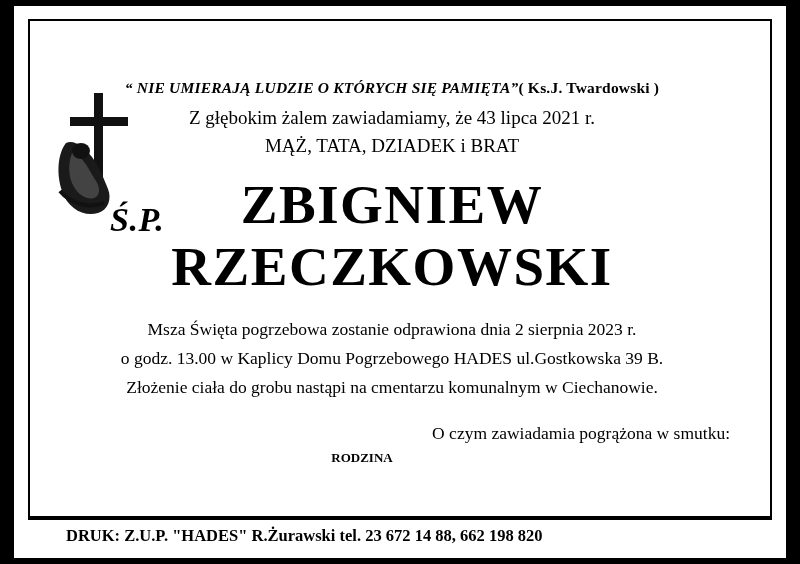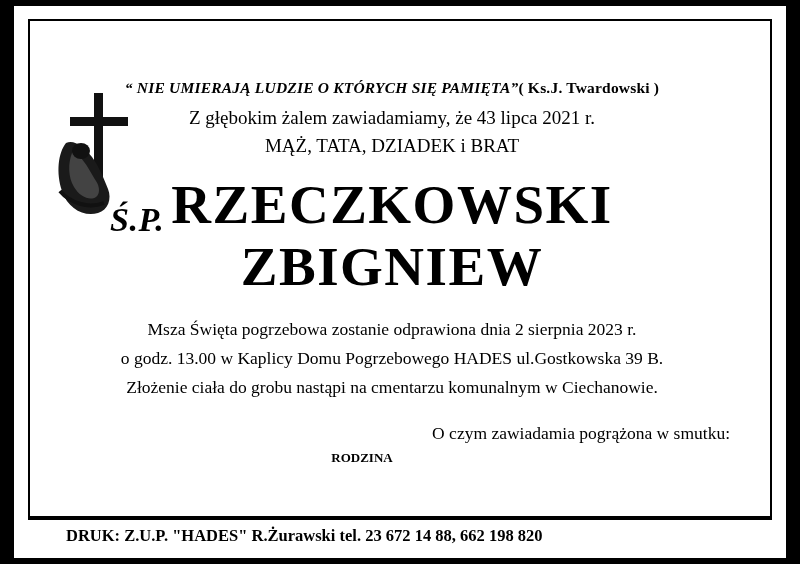--- a/index.html
+++ b/index.html
@@ -168,22 +168,22 @@
           </svg>
           <div class="sp">Ś.P.</div>
         </div>
 
         <div class="intro">
           <div>Z głębokim żalem zawiadamiamy, że 43 lipca 2021 r.</div>
           <div>MĄŻ, TATA, DZIADEK i BRAT</div>
         </div>
 
         <div class="name-block">
+          <div class="name-line">ZBIGNIEW</div>
           <div class="name-line">RZECZKOWSKI</div>
-          <div class="name-line">ZBIGNIEW</div>
         </div>
 
         <div class="details">
           <div>Msza Święta pogrzebowa zostanie odprawiona dnia 2 sierpnia 2023 r.</div>
           <div>o godz. 13.00 w Kaplicy Domu Pogrzebowego HADES ul.Gostkowska 39 B.</div>
           <div>Złożenie ciała do grobu nastąpi na cmentarzu komunalnym w Ciechanowie.</div>
         </div>
 
         <div class="closing">O czym zawiadamia pogrążona w smutku:</div>
         <div class="family">RODZINA</div>

